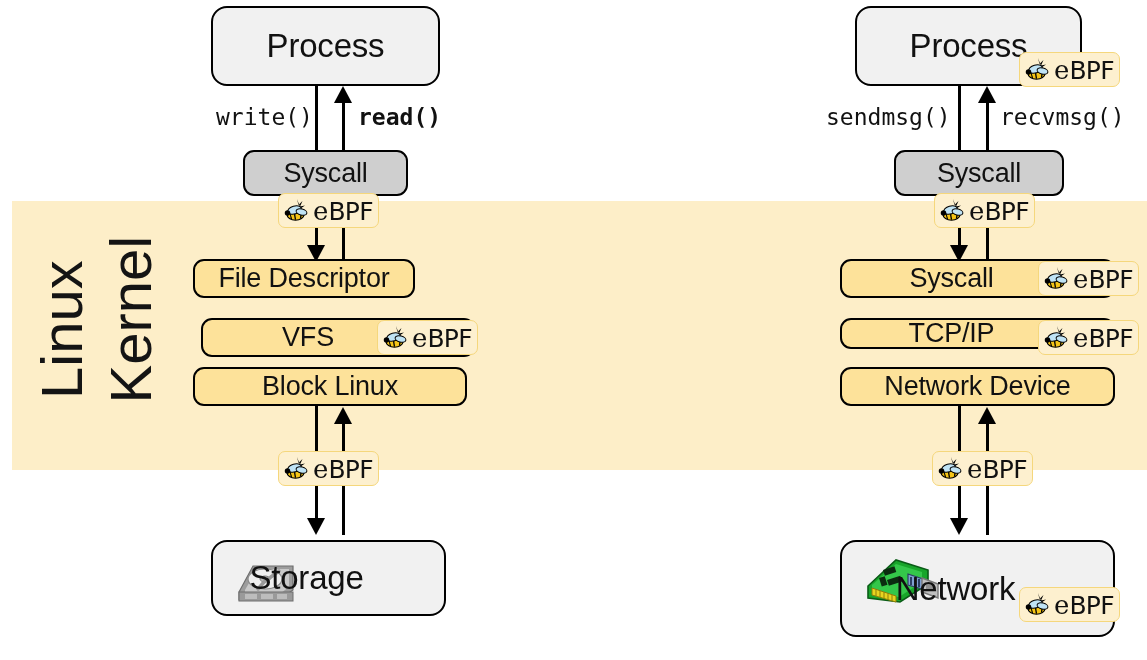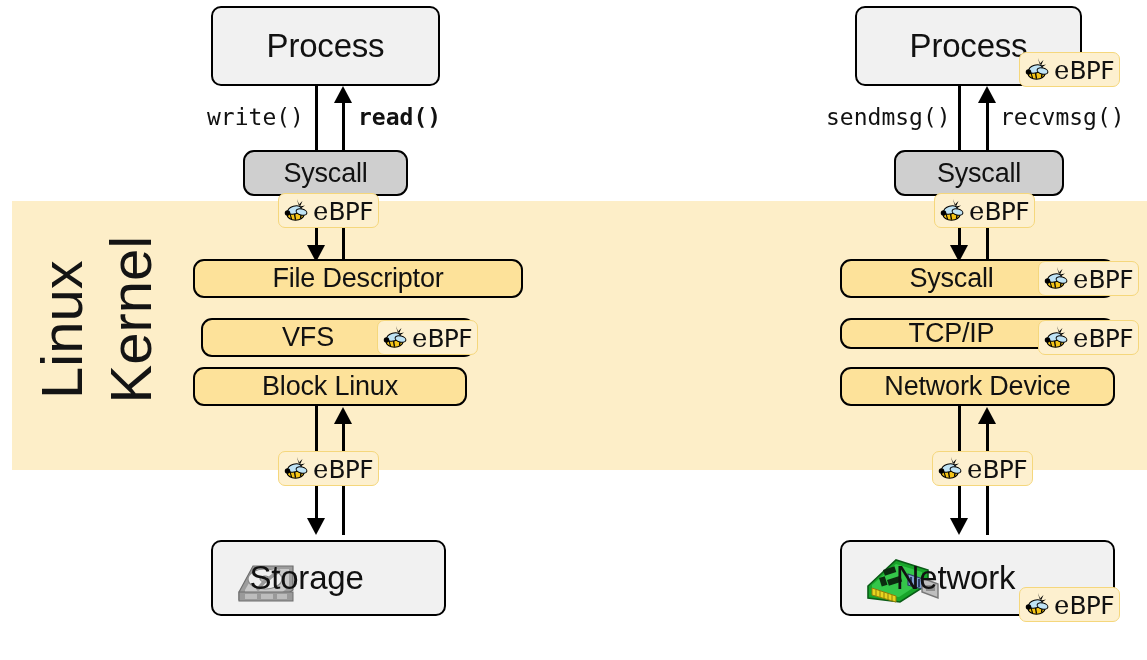--- a/index.html
+++ b/index.html
@@ -25,21 +25,21 @@
   
   .box{
     position:absolute;box-sizing:border-box;
     border:2.4px solid #000;border-radius:11px;
     display:flex;align-items:center;justify-content:center;
     font-size:27px;color:#111;letter-spacing:-.2px;
   }
   .box-grey-light{background:#f1f1f1;}
   .box-grey{background:#cfcfcf;}
   .box-yellow{background:#fde29a;}
-  .box.big{border-radius:10px;font-size:33px;align-items:center;}
+  .box.big{border-radius:16px;font-size:33px;align-items:center;}
 
   .box-label{pointer-events:none;}
   .shift-left{transform:translateX(-30px);}
   .shift-left-sm{transform:translateX(-22px);}
   .shift-left-xs{transform:translateX(-26px);}
 
   
   .ebpf{
     position:absolute;box-sizing:border-box;
     height:35px;padding:0 5px 0 3px;
@@ -84,21 +84,21 @@
 
   <div class="box box-grey-light big" style="left:211px;top:6px;width:229px;height:80px;">
     <span class="box-label">Process</span>
   </div>
 
   <div class="vline" style="left:315px;top:86px;height:66px;"></div>
 
   <div class="vline" style="left:342px;top:102px;height:50px;"></div>
   <div class="arrow-up" style="left:334px;top:86px;"></div>
 
-  <div class="syscap" style="left:207px;top:104px;text-align:right;">write()</div>
+  <div class="syscap" style="left:216px;top:104px;text-align:right;">write()</div>
   <div class="syscap" style="left:358px;top:104px;font-weight:bold;">read()</div>
 
   <div class="box box-grey" style="left:243px;top:150px;width:165px;height:46px;font-size:27px;">
     <span class="box-label">Syscall</span>
   </div>
 
   <div class="ebpf" style="left:278px;top:193px;">
     <svg class="bee" viewBox="0 0 60 52">
       <g>
         <path d="M30 2 L33 14 L41 6 L36 17 L46 15 L37 21 Z" fill="#000"></path>
@@ -114,21 +114,21 @@
     <span class="txt">
         <span class="e">e</span>
         <span class="bpf">BPF</span>
       </span>
   </div>
 
   <div class="vline" style="left:315px;top:228px;height:22px;"></div>
   <div class="arrow-down" style="left:307px;top:245px;"></div>
   <div class="vline" style="left:342px;top:228px;height:32px;"></div>
 
-  <div class="box box-yellow" style="left:193px;top:259px;width:330px;height:39px;">
+  <div class="box box-yellow" style="left:193px;top:259px;width:222px;height:39px;">
     <span class="box-label">File Descriptor</span>
   </div>
 
   <div class="box box-yellow" style="left:193px;top:318px;width:274px;height:39px;margin-left:8px;">
     <span class="box-label shift-left">VFS</span>
   </div>
   <div class="ebpf" style="left:377px;top:320px;">
     <svg class="bee" viewBox="0 0 60 52">
       <path d="M30 2 L33 14 L41 6 L36 17 L46 15 L37 21 Z" fill="#000"></path>
       <ellipse cx="27" cy="33" rx="17" ry="11.5" fill="#f5c518" stroke="#000" stroke-width="2.4"></ellipse>
@@ -304,21 +304,21 @@
     <span class="txt">
         <span class="e">e</span>
         <span class="bpf">BPF</span>
       </span>
   </div>
 
   <div class="vline" style="left:958px;top:486px;height:34px;"></div>
   <div class="arrow-down" style="left:950px;top:518px;"></div>
   <div class="vline" style="left:986px;top:486px;height:49px;"></div>
 
-  <div class="box box-grey-light big" style="left:840px;top:540px;width:275px;height:76px;">
+  <div class="box box-grey-light big" style="left:840px;top:540px;width:275px;height:97px;">
     <svg class="devicon" style="left:14px;top:10px;width:90px;height:58px;" viewBox="0 0 90 58">
       <g>
         <polygon points="12,34 40,8 72,18 72,32 44,50 12,46" fill="#18a52a" stroke="#0a5c17" stroke-width="1.6"></polygon>
         <polygon points="16,33 40,12 66,20 66,30 43,45 16,42" fill="#34c74a"></polygon>
         <rect x="27" y="18" width="12" height="6" fill="#0b2b10" transform="rotate(-18 27 18)"></rect>
         <rect x="31" y="28" width="14" height="6" fill="#0b2b10" transform="rotate(-18 31 28)"></rect>
         <rect x="23" y="26" width="6" height="9" fill="#0b2b10" transform="rotate(-18 23 26)"></rect>
         <polygon points="52,22 70,28 70,38 52,33" fill="#7f9fd0" stroke="#2b3f63" stroke-width="1.2"></polygon>
         <g fill="#2b3f63">
           <rect x="54" y="25" width="2" height="8"></rect>

